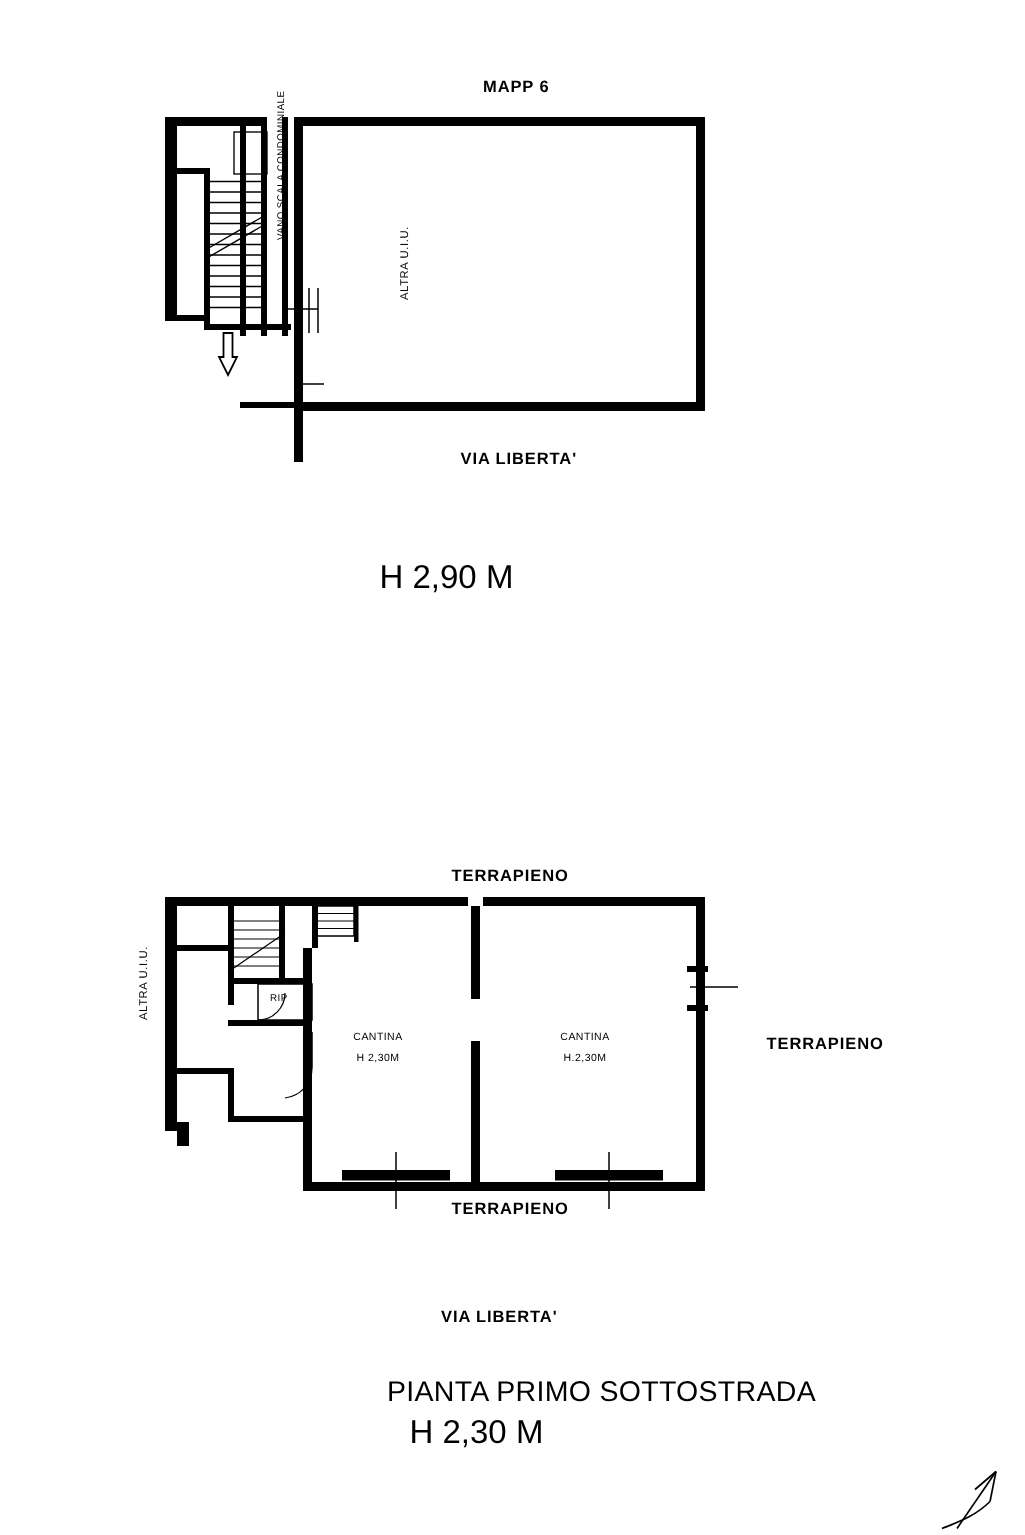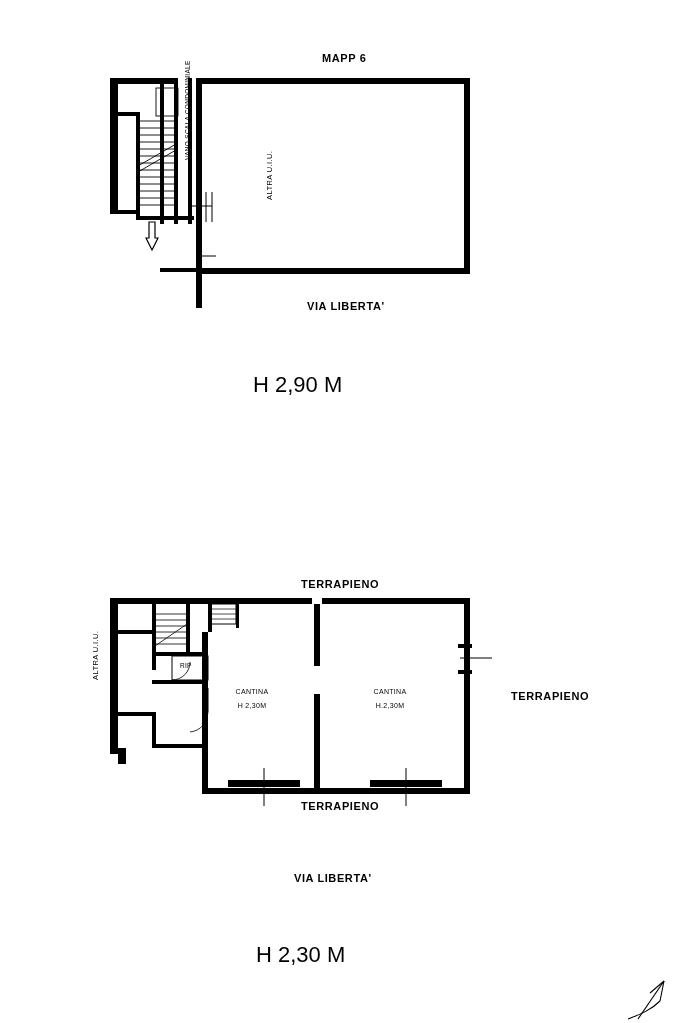--- a/index.html
+++ b/index.html
@@ -221,21 +221,22 @@
 
     <div class="lbl room-lbl" style="left:360px; top:128px; width:60px;">CANTINA</div>
     <div class="lbl room-lbl" style="left:360px; top:142px; width:60px;">H.2,30M</div>
 
     <div class="lbl cap" style="left:511px; top:130px;">TERRAPIENO</div>
 
     <div class="lbl cap" style="left:301px; top:240px;">TERRAPIENO</div>
 
     <div class="lbl cap" style="left:294px; top:312px;">VIA  LIBERTA'</div>
 
-    <div class="lbl title-sub" style="left:256px; top:382px;">H 2,30 M</div>
+    <div class="lbl title-main" style="left:258px; top:358px;">PIANTA  PRIMO SOTTOSTRADA</div>
+    <div class="lbl title-sub" style="left:273px; top:382px;">H 2,30 M</div>
   </div>
 
   <div style="position:absolute; left:620px; top:975px; width:60px; height:48px;">
     <svg width="60" height="48">
       <g stroke="#000" fill="none" stroke-width="1.1">
         <line x1="44" y1="6" x2="18" y2="44"></line>
         <line x1="44" y1="6" x2="40" y2="26"></line>
         <line x1="44" y1="6" x2="30" y2="18"></line>
         <path d="M8 44 C 18 40, 30 36, 40 26"></path>
       </g>

